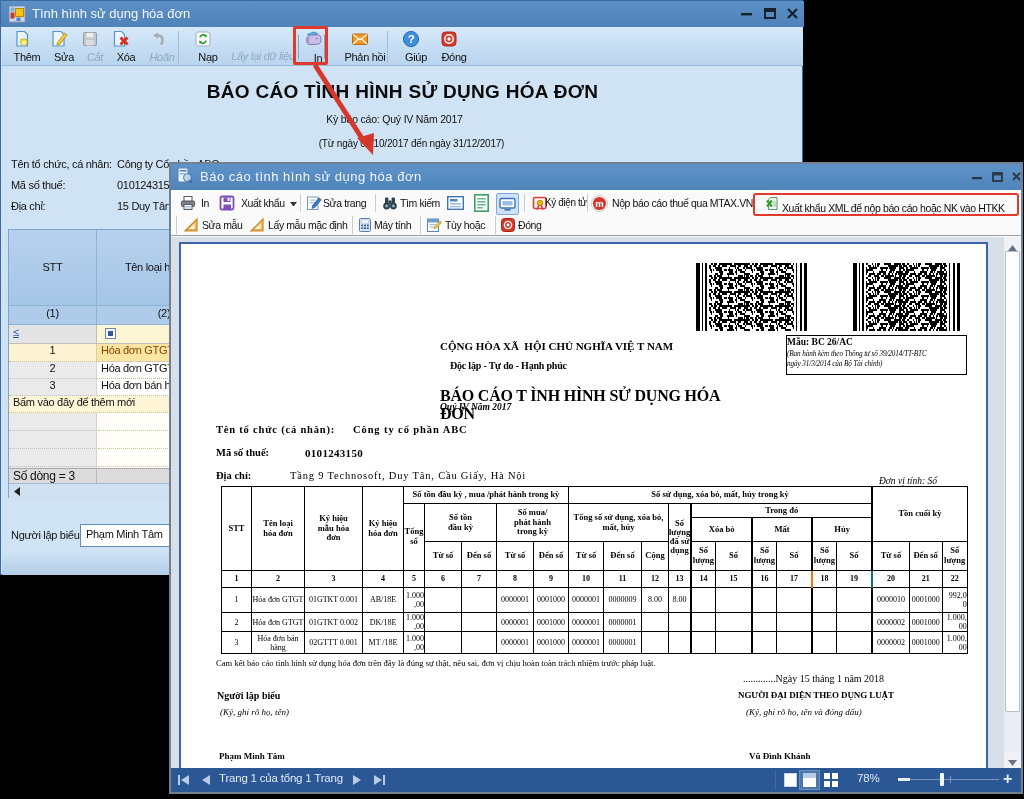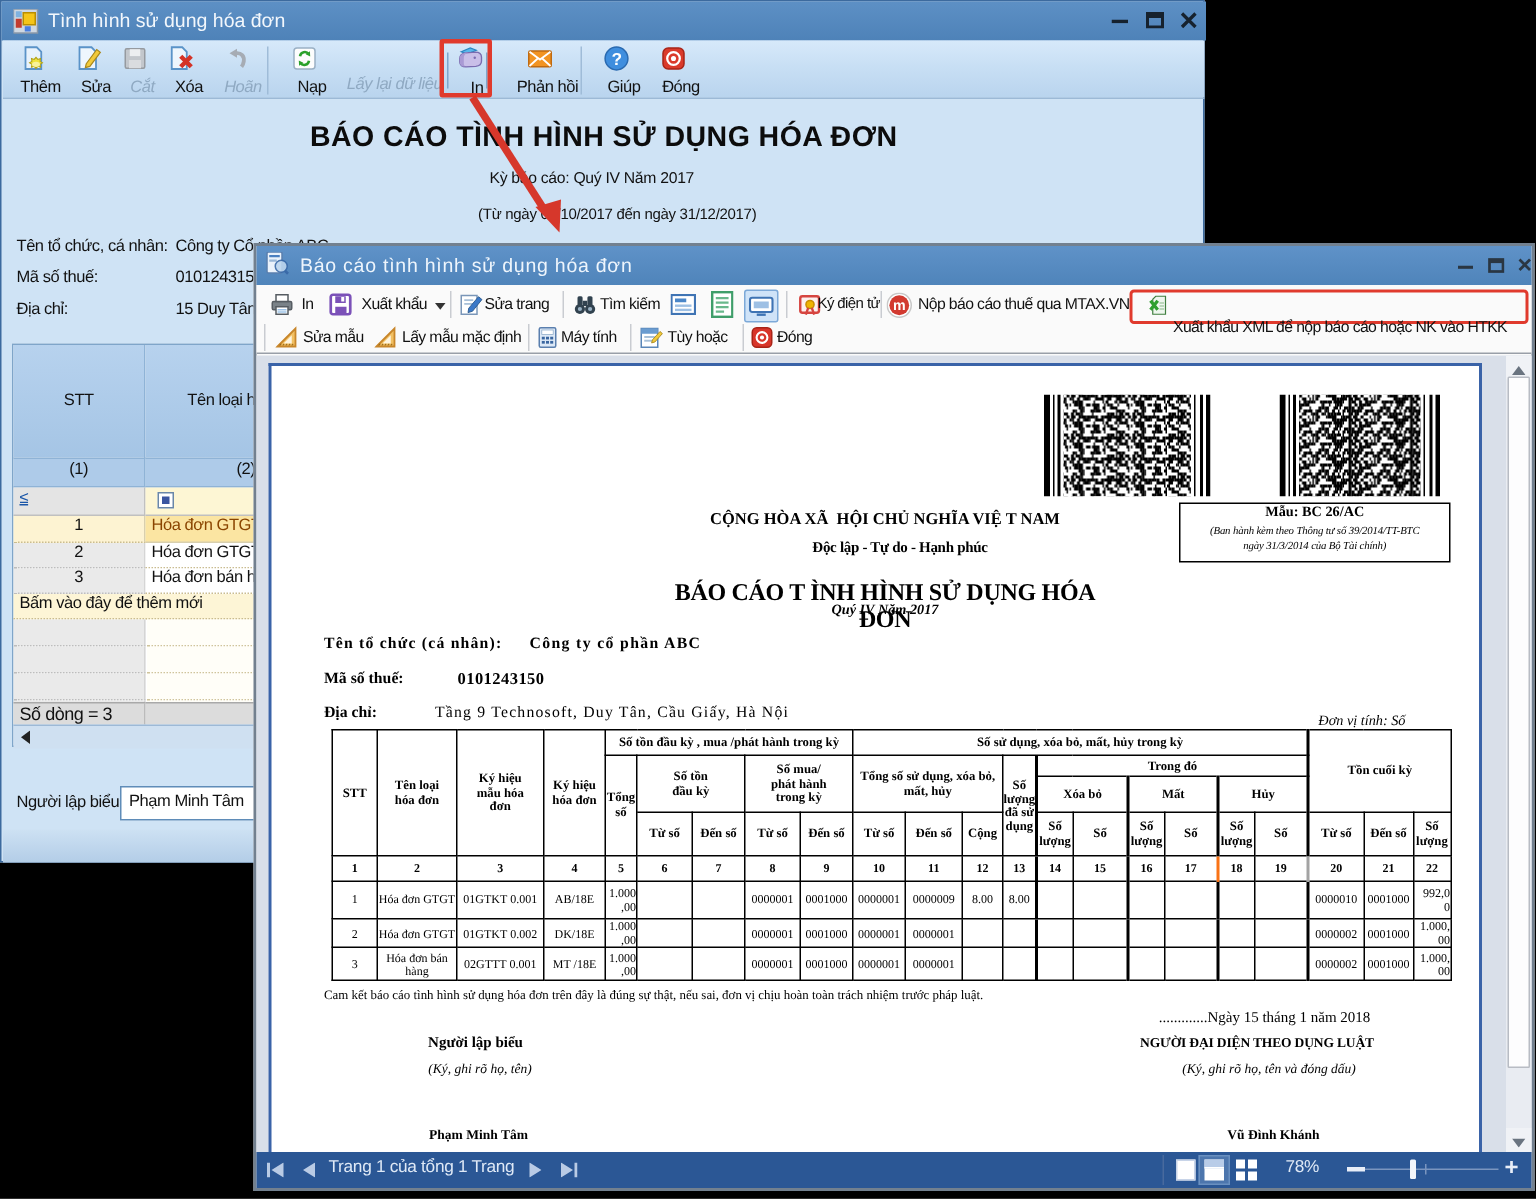--- a/index.html
+++ b/index.html
@@ -38,21 +38,21 @@
 #toolbar2{position:absolute;left:0;top:26px;width:850px;height:46px;background:#fafafa;border-bottom:1px solid #999fa8;}
 .t2item{position:absolute;font-size:10.5px;letter-spacing:-0.4px;color:#111;white-space:nowrap;}
 .t2sep{position:absolute;width:1px;height:18px;background:#c9ccd1;}
 #preview{position:absolute;left:0;top:73px;width:850px;height:531px;background:#d9dfe9;overflow:hidden;}
 #page{position:absolute;left:8px;top:5px;width:809px;height:530px;background:#fff;border:2px solid #3a63a8;border-bottom:none;}
 #vscroll{position:absolute;right:0;top:0;width:17px;height:531px;background:#e9ecf2;}
 #status2{position:absolute;left:0;top:604px;width:850px;height:24px;background:#2b5795;color:#dfe9f6;font-size:11.5px;letter-spacing:-0.2px;}
 
 
 .doc{position:absolute;font-family:"Liberation Serif",serif;color:#000;}
-.docc{text-align:center;}
+.docc{}
 #doctable{position:absolute;left:50px;top:249px;border-collapse:collapse;table-layout:fixed;font-family:"Liberation Serif",serif;}
 #doctable td{border:1px solid #000;text-align:center;vertical-align:middle;padding:0;font-size:8px;line-height:1.15;overflow:hidden;white-space:nowrap;}
 #doctable .hd{font-size:8.5px;white-space:normal;}
 #doctable .hd{font-weight:bold;}
 </style>
 </head>
 <body>
 <div id="screen">
 
 <div id="w1">
@@ -277,21 +277,21 @@
           <circle cx="8.5" cy="8.5" r="6.6" fill="#d23a30"></circle>
           <text x="8.5" y="11.8" text-anchor="middle" font-size="9.5" font-weight="bold" fill="#fff" font-family="Liberation Sans">m</text>
         </svg>
     <span class="t2item" style="left:441px;top:7px">Nộp báo cáo thuế qua MTAX.VN</span>
     <div class="abs" style="left:582px;top:3px;width:266px;height:23px;border:2px solid #e03a2d;border-radius:3px"></div>
     <svg class="abs" style="left:594px;top:6px" width="15" height="15" viewBox="0 0 15 15">
           <path d="M5.5 1.5h6.5v12H3.5v-10z" fill="#eef6ee" stroke="#3f7f3f" stroke-width=".8"></path>
           <path d="M2 4.5 6.8 10.5M6.8 4.5 2 10.5" stroke="#2f9f2f" stroke-width="2.2"></path>
           <path d="M8 6h3M8 8h3M8 10h3" stroke="#88b888" stroke-width=".8"></path>
         </svg>
-    <span class="t2item" style="left:611px;top:22px">Xuất khẩu XML để nộp báo cáo hoặc NK vào HTKK</span>
+    <span class="t2item" style="left:611px;top:12px">Xuất khẩu XML để nộp báo cáo hoặc NK vào HTKK</span>
 
     <div class="t2sep" style="left:5px;top:26px"></div>
     <svg class="abs" style="left:12px;top:27px" width="16" height="16" viewBox="0 0 16 16">
           <path d="M2 14 14 2v12z" fill="#f2c063" stroke="#c8862a" stroke-width="1.2"></path>
           <path d="M6 12 11.5 6.5V12z" fill="#fdf4e0"></path>
           <path d="M3.5 13.2l1-1M5.5 13.2l1-1M7.5 13.2l1-1M9.5 13.2l1-1M11.5 13.2l1-1" stroke="#9a6a1a" stroke-width=".7"></path>
         </svg>
     <span class="t2item" style="left:31px;top:29px">Sửa mẫu</span>
     <svg class="abs" style="left:78px;top:27px" width="16" height="16" viewBox="0 0 16 16">
           <path d="M2 14 14 2v12z" fill="#f2c063" stroke="#c8862a" stroke-width="1.2"></path>
@@ -642,21 +642,21 @@
                 <td>10</td>
                 <td>11</td>
                 <td>12</td>
                 <td>13</td>
                 <td style="border-left:2px solid #000">14</td>
                 <td>15</td>
                 <td style="border-left:2px solid #000">16</td>
                 <td>17</td>
                 <td style="border-left:2px solid #f97316">18</td>
                 <td>19</td>
-                <td style="border-left:2px solid #a3a3a3">20</td>
+                <td style="border-left:2px solid #0f766e">20</td>
                 <td>21</td>
                 <td>22</td>
               </tr>
         <tr style="height:25px">
                 <td>1</td>
                 <td>Hóa đơn GTGT</td>
                 <td>01GTKT 0.001</td>
                 <td>AB/18E</td>
                 <td style="text-align:right">1.000<br>,00</td>
                 <td></td>

